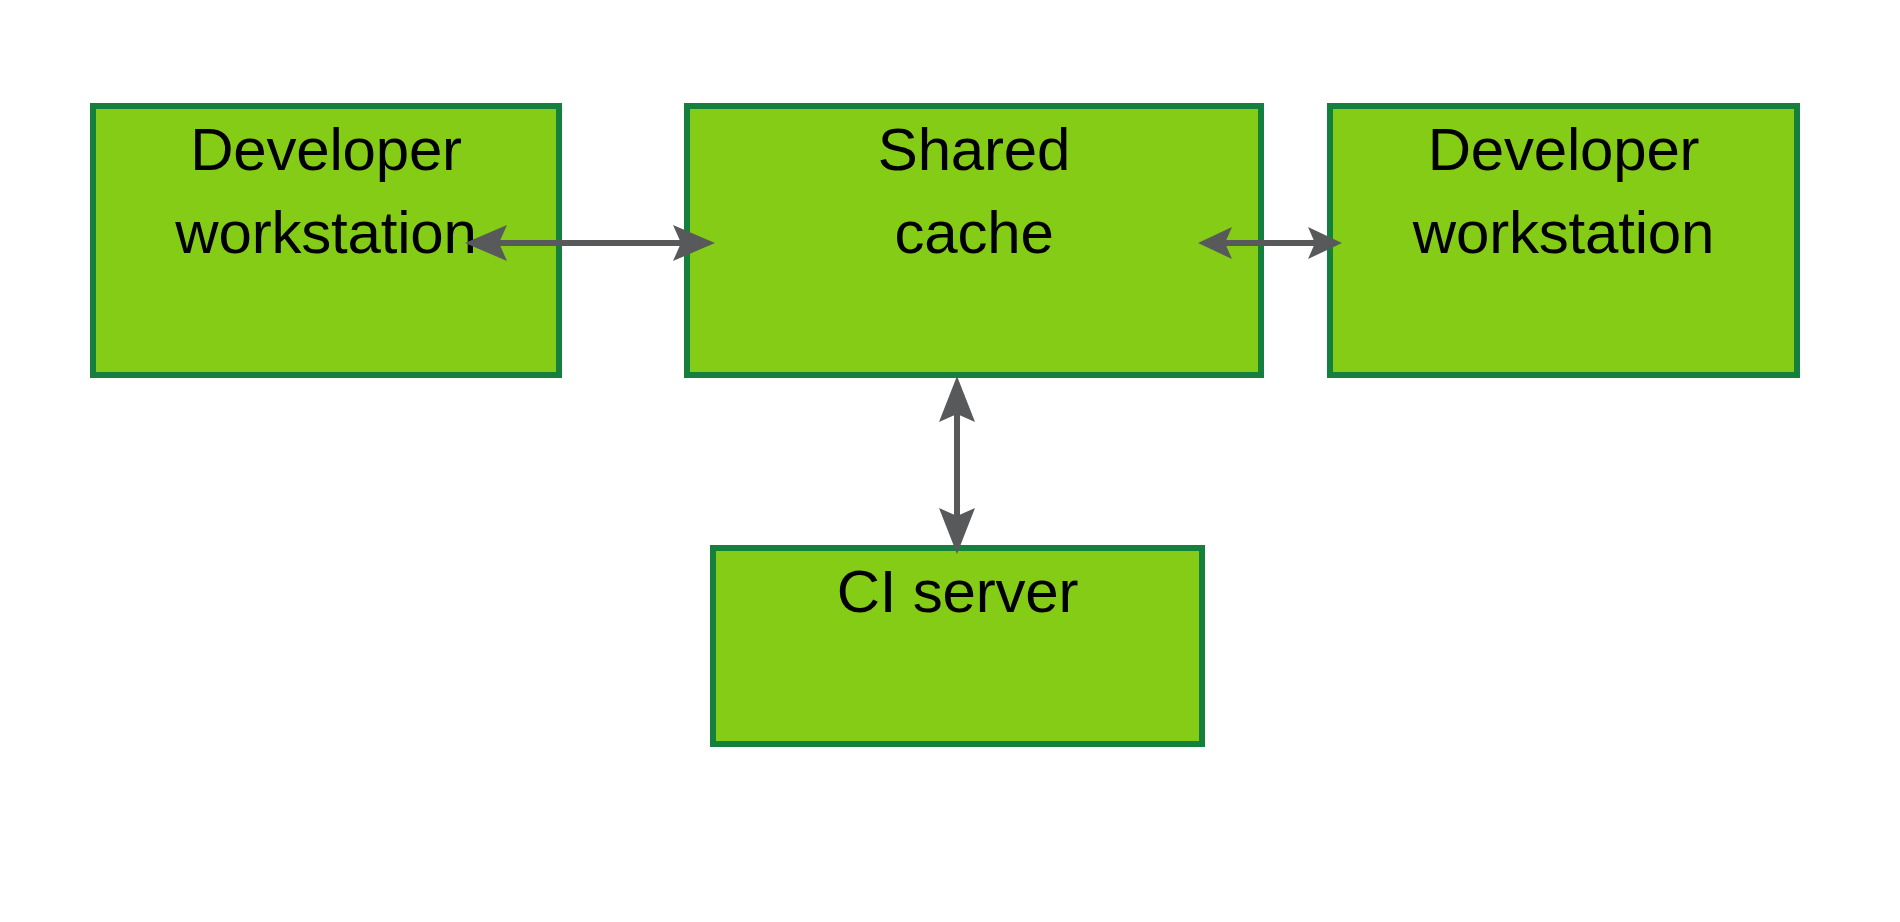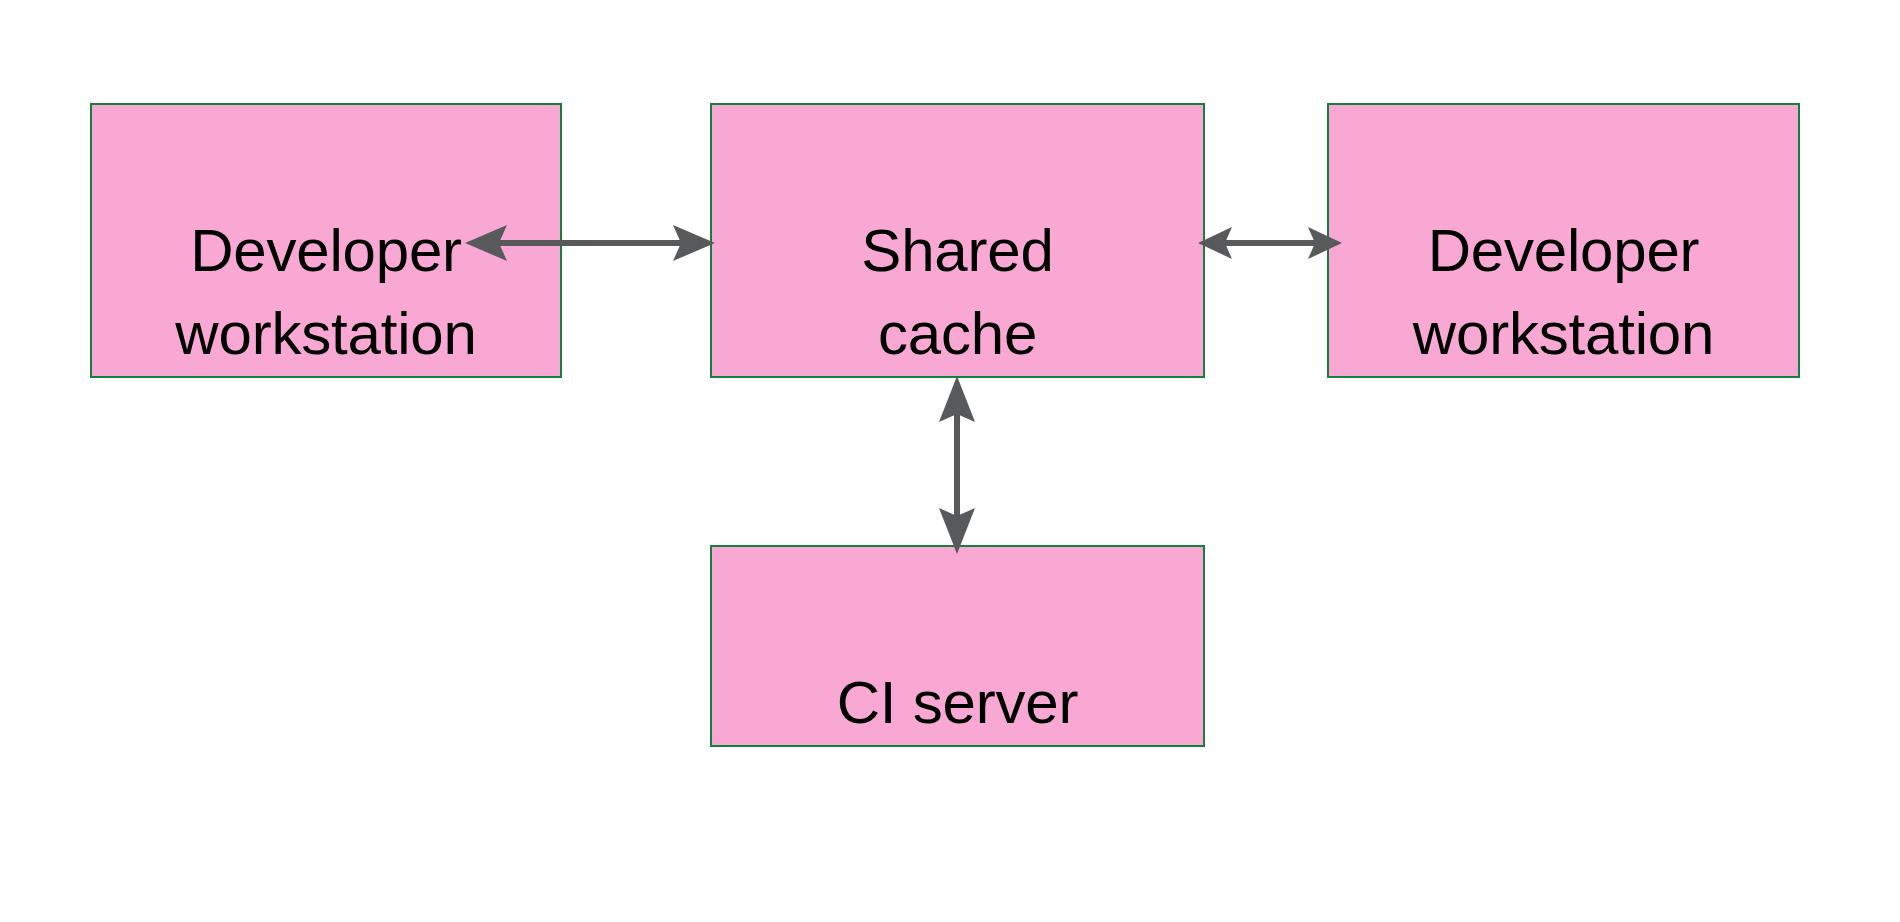--- a/index.html
+++ b/index.html
@@ -13,38 +13,38 @@
   #canvas {
     position: relative;
     width: 1900px;
     height: 922px;
     background: #ffffff;
     overflow: hidden;
   }
   .node {
     position: absolute;
     box-sizing: border-box;
-    background: #f9a8d4;
-    border: 2px solid #15803d;
+    background: #84cc16;
+    border: 6px solid #15803d;
     display: flex;
-    align-items: flex-end;
+    align-items: flex-start;
     justify-content: center;
     text-align: center;
   }
   .node-label {
     font-size: 60px;
     line-height: 1.38;
     color: #000000;
     font-weight: 400;
     letter-spacing: -0.2px;
     white-space: pre-line;
     padding: 0 2px;
   }
   #node-dev-left  { left: 90px;   top: 103px; width: 472px; height: 275px; }
-  #node-cache     { left: 710px;  top: 103px; width: 495px; height: 275px; }
+  #node-cache     { left: 684px;  top: 103px; width: 580px; height: 275px; }
   #node-dev-right { left: 1327px; top: 103px; width: 473px; height: 275px; }
   #node-ci        { left: 710px;  top: 545px; width: 495px; height: 202px; }
 
   .connector {
     position: absolute;
     pointer-events: none;
   }
   #conn-left-cache  { left: 455px;  top: 213px; width: 270px; height: 60px; }
   #conn-cache-right { left: 1190px; top: 213px; width: 160px; height: 60px; }
   #conn-cache-ci    { left: 915px;  top: 370px; width: 84px;  height: 190px; }

